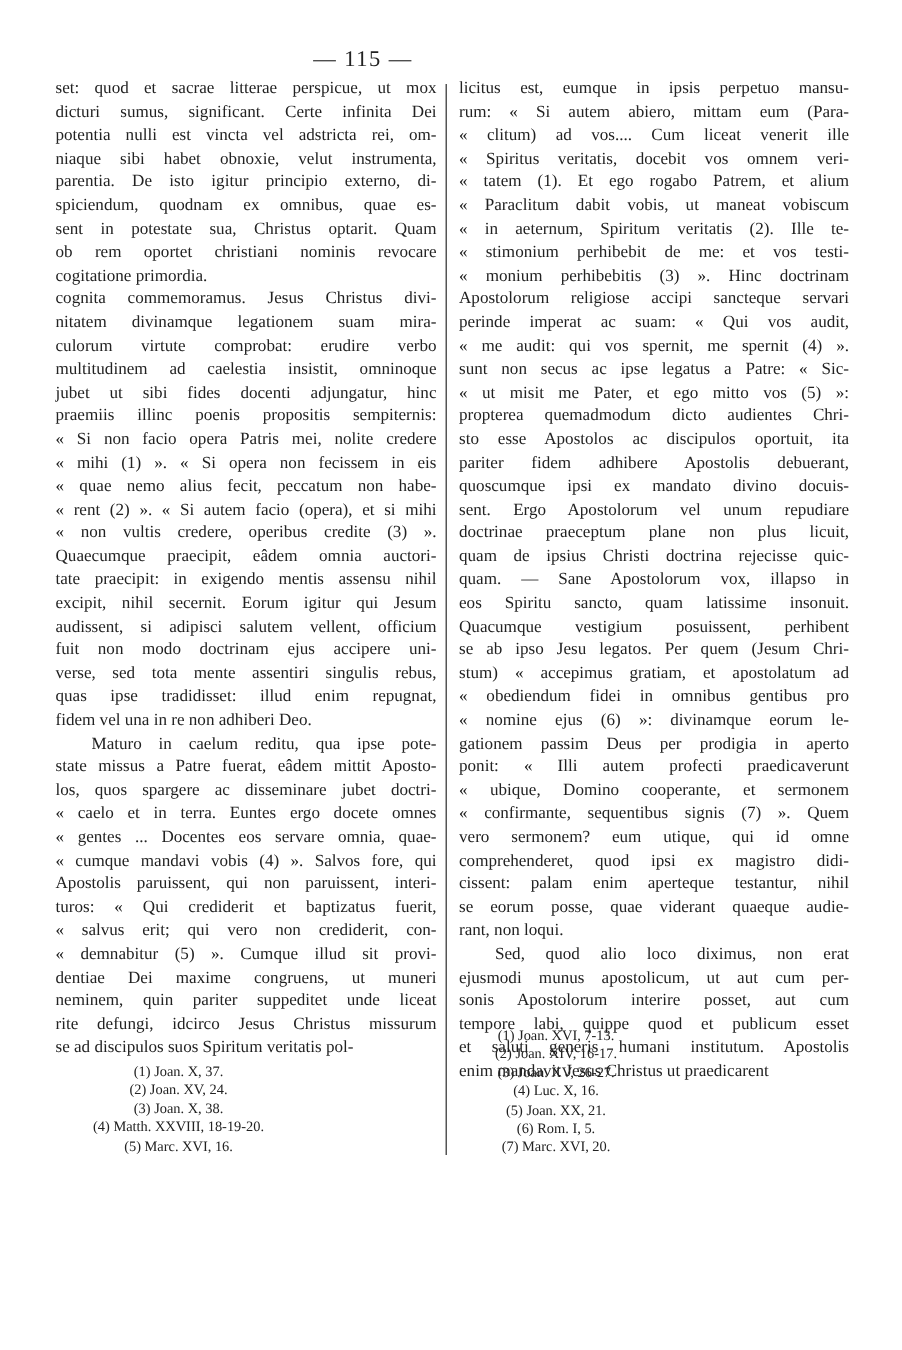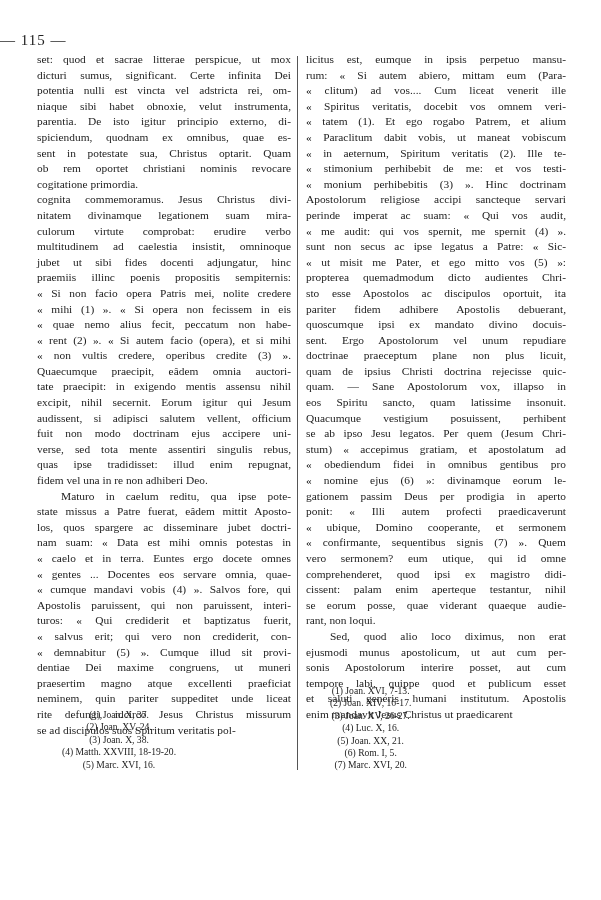--- a/index.html
+++ b/index.html
@@ -1,21 +1,21 @@
 <!DOCTYPE html>
 <html><head>
 <meta charset="utf-8">
 <style>
   html, body { margin: 0; padding: 0; }
   body {
     width: 601px; height: 900px; background: #ffffff; position: relative; overflow: hidden;
     font-family: "DejaVu Serif", "Liberation Serif", serif; color: #222;
   }
   .page-number {
-    position: absolute; top: 32px; left: 0; width: 484px; text-align: left;
+    position: absolute; top: 32px; left: 0; width: 484px; text-align: center;
     font-family: "Liberation Serif", serif; font-size: 15px; letter-spacing: 1px; padding-left: -6px;
   }
   .column {
     position: absolute; top: 52px;
     font-family: "Liberation Serif", serif; font-size: 11.4px; line-height: 15.6px;
     text-align: justify; hyphens: manual;
   }
   .col-left { left: 37px; width: 254px; }
   .col-right { left: 306px; width: 260px; }
   .divider {
@@ -60,30 +60,28 @@
     <span class="line">tate praecipit: in exigendo mentis assensu nihil</span>
     <span class="line">excipit, nihil secernit. Eorum igitur qui Jesum</span>
     <span class="line">audissent, si adipisci salutem vellent, officium</span>
     <span class="line">fuit non modo doctrinam ejus accipere uni-</span>
     <span class="line">verse, sed tota mente assentiri singulis rebus,</span>
     <span class="line">quas ipse tradidisset: illud enim repugnat,</span>
     <span class="line last">fidem vel una in re non adhiberi Deo.</span>
     <span class="line" style="padding-left: 24px;">Maturo in caelum reditu, qua ipse pote-</span>
     <span class="line">state missus a Patre fuerat, eâdem mittit Aposto-</span>
     <span class="line">los, quos spargere ac disseminare jubet doctri-</span>
-    <span class="line">nam suam: « Data est mihi omnis potestas in</span>
     <span class="line">« caelo et in terra. Euntes ergo docete omnes</span>
     <span class="line">« gentes ... Docentes eos servare omnia, quae-</span>
     <span class="line">« cumque mandavi vobis (4) ». Salvos fore, qui</span>
     <span class="line">Apostolis paruissent, qui non paruissent, interi-</span>
     <span class="line">turos: « Qui crediderit et baptizatus fuerit,</span>
     <span class="line">« salvus erit; qui vero non crediderit, con-</span>
     <span class="line">« demnabitur (5) ». Cumque illud sit provi-</span>
     <span class="line">dentiae Dei maxime congruens, ut muneri</span>
-    <span class="line">praesertim magno atque excellenti praeficiat</span>
     <span class="line">neminem, quin pariter suppeditet unde liceat</span>
     <span class="line">rite defungi, idcirco Jesus Christus missurum</span>
     <span class="line last">se ad discipulos suos Spiritum veritatis pol-</span>
   </div>
 <div class="divider"></div>
 <div class="column col-right" id="col-right">
     <span class="line">licitus est, eumque in ipsis perpetuo mansu-</span>
     <span class="line">rum: « Si autem abiero, mittam eum (Para-</span>
     <span class="line">« clitum) ad vos.... Cum liceat venerit ille</span>
     <span class="line">« Spiritus veritatis, docebit vos omnem veri-</span>

